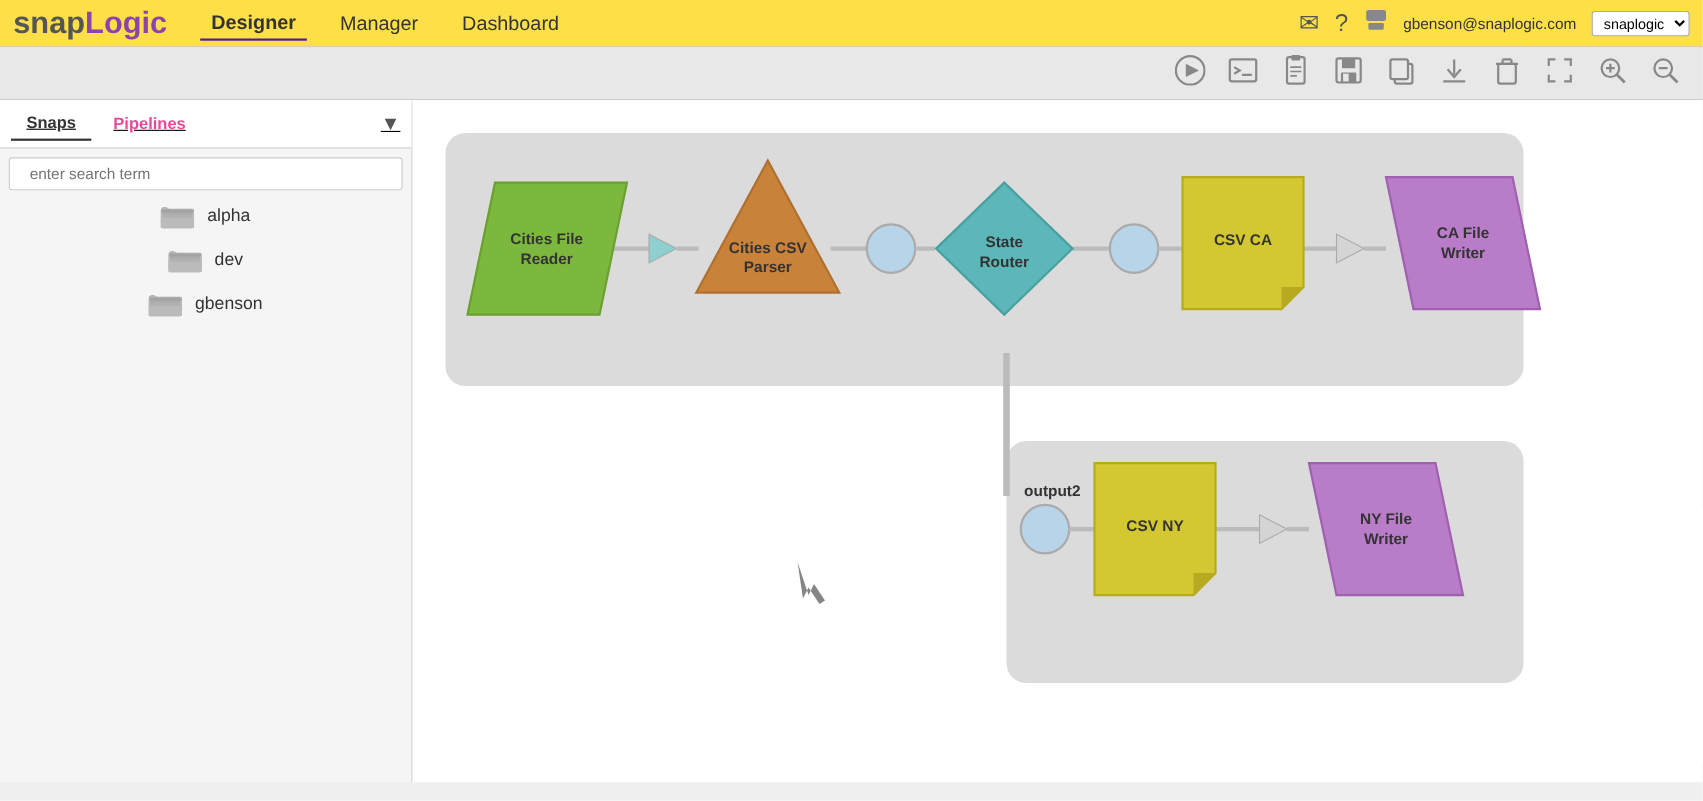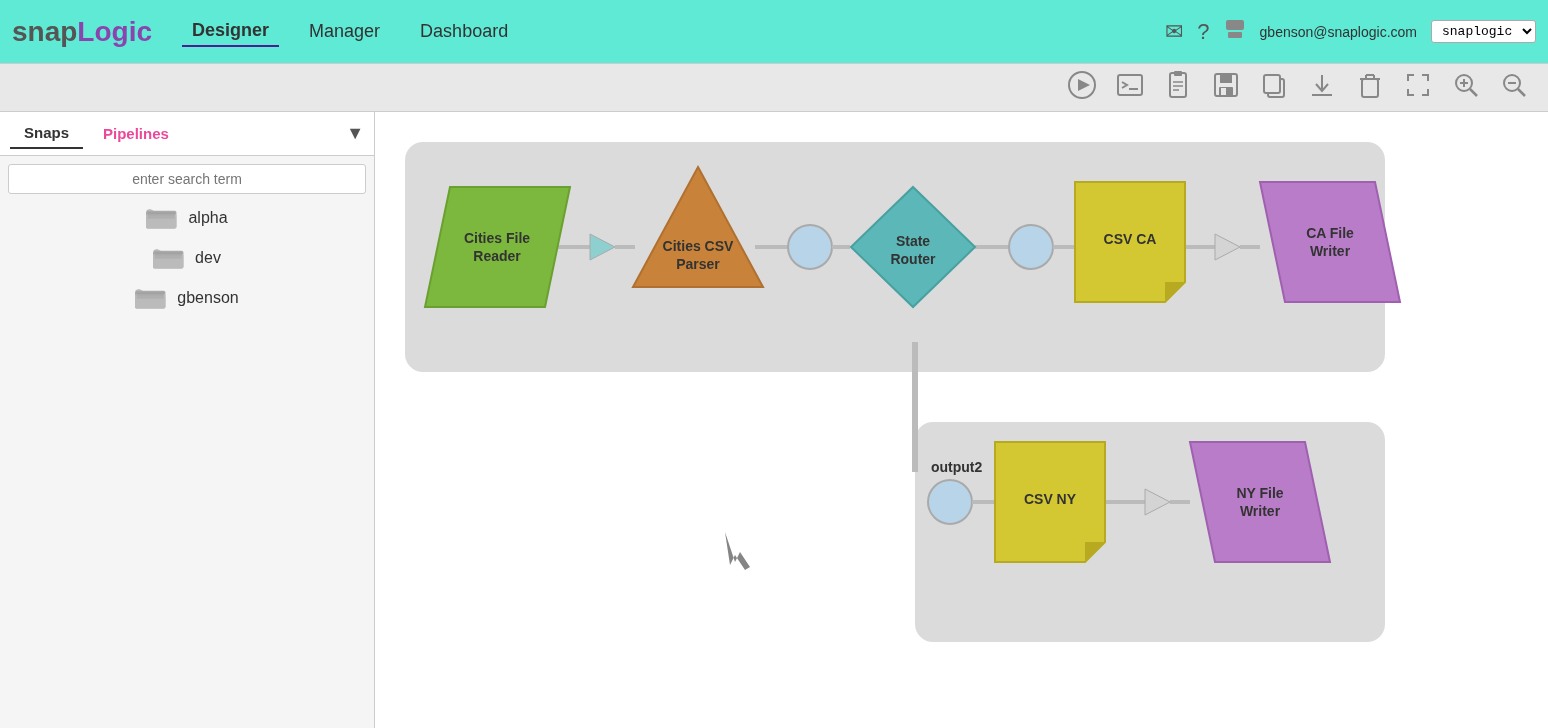--- a/index.html
+++ b/index.html
@@ -2,23 +2,23 @@
 <html><head>
   <meta charset="utf-8">
   <style>
     * { box-sizing: border-box; margin: 0; padding: 0; }
     body { font-family: Arial, sans-serif; background: #f0f0f0; width: 1548px; height: 728px; overflow: hidden; }
 
     
     .top-nav {
       display: flex;
       align-items: center;
-      background: #5eead4;
+      background: #fde047;
       border-bottom: 1px solid #ccc;
-      height: 64px;
+      height: 43px;
       padding: 0 12px;
       gap: 20px;
     }
     .logo {
       display: flex;
       align-items: center;
       gap: 0;
       font-size: 28px;
       font-weight: bold;
       margin-right: 10px;
@@ -58,21 +58,20 @@
       display: flex;
       align-items: center;
       gap: 6px;
     }
     .org-select {
       border: 1px solid #aaa;
       border-radius: 3px;
       padding: 2px 6px;
       font-size: 13px;
       background: #fff;
-      font-family: Liberation Mono, monospace;
     }
 
     
     .toolbar {
       display: flex;
       align-items: center;
       background: #e8e8e8;
       border-bottom: 1px solid #ccc;
       height: 48px;
       padding: 0 16px;
@@ -104,20 +103,21 @@
       flex-direction: column;
     }
     .sidebar-tabs {
       display: flex;
       align-items: center;
       background: #fff;
       border-bottom: 1px solid #ccc;
       height: 44px;
       padding: 0 10px;
       gap: 6px;
+      text-decoration: underline;
     }
     .tab-btn {
       padding: 6px 14px;
       font-size: 15px;
       font-weight: bold;
       cursor: pointer;
       background: none;
       border: none;
       color: #ec4899;
     }
@@ -133,21 +133,20 @@
     }
     .search-box {
       margin: 8px 8px 4px 8px;
       padding: 6px 18px;
       border: 1px solid #ccc;
       border-radius: 3px;
       font-size: 14px;
       color: #999;
       background: #fff;
       width: calc(100% - 16px);
-      text-align: center;
     }
     .projects-label {
       padding: 10px 10px 4px 10px;
       font-size: 15px;
       font-weight: bold;
       color: #333;
     }
     .project-item {
       display: flex;
       align-items: center;

